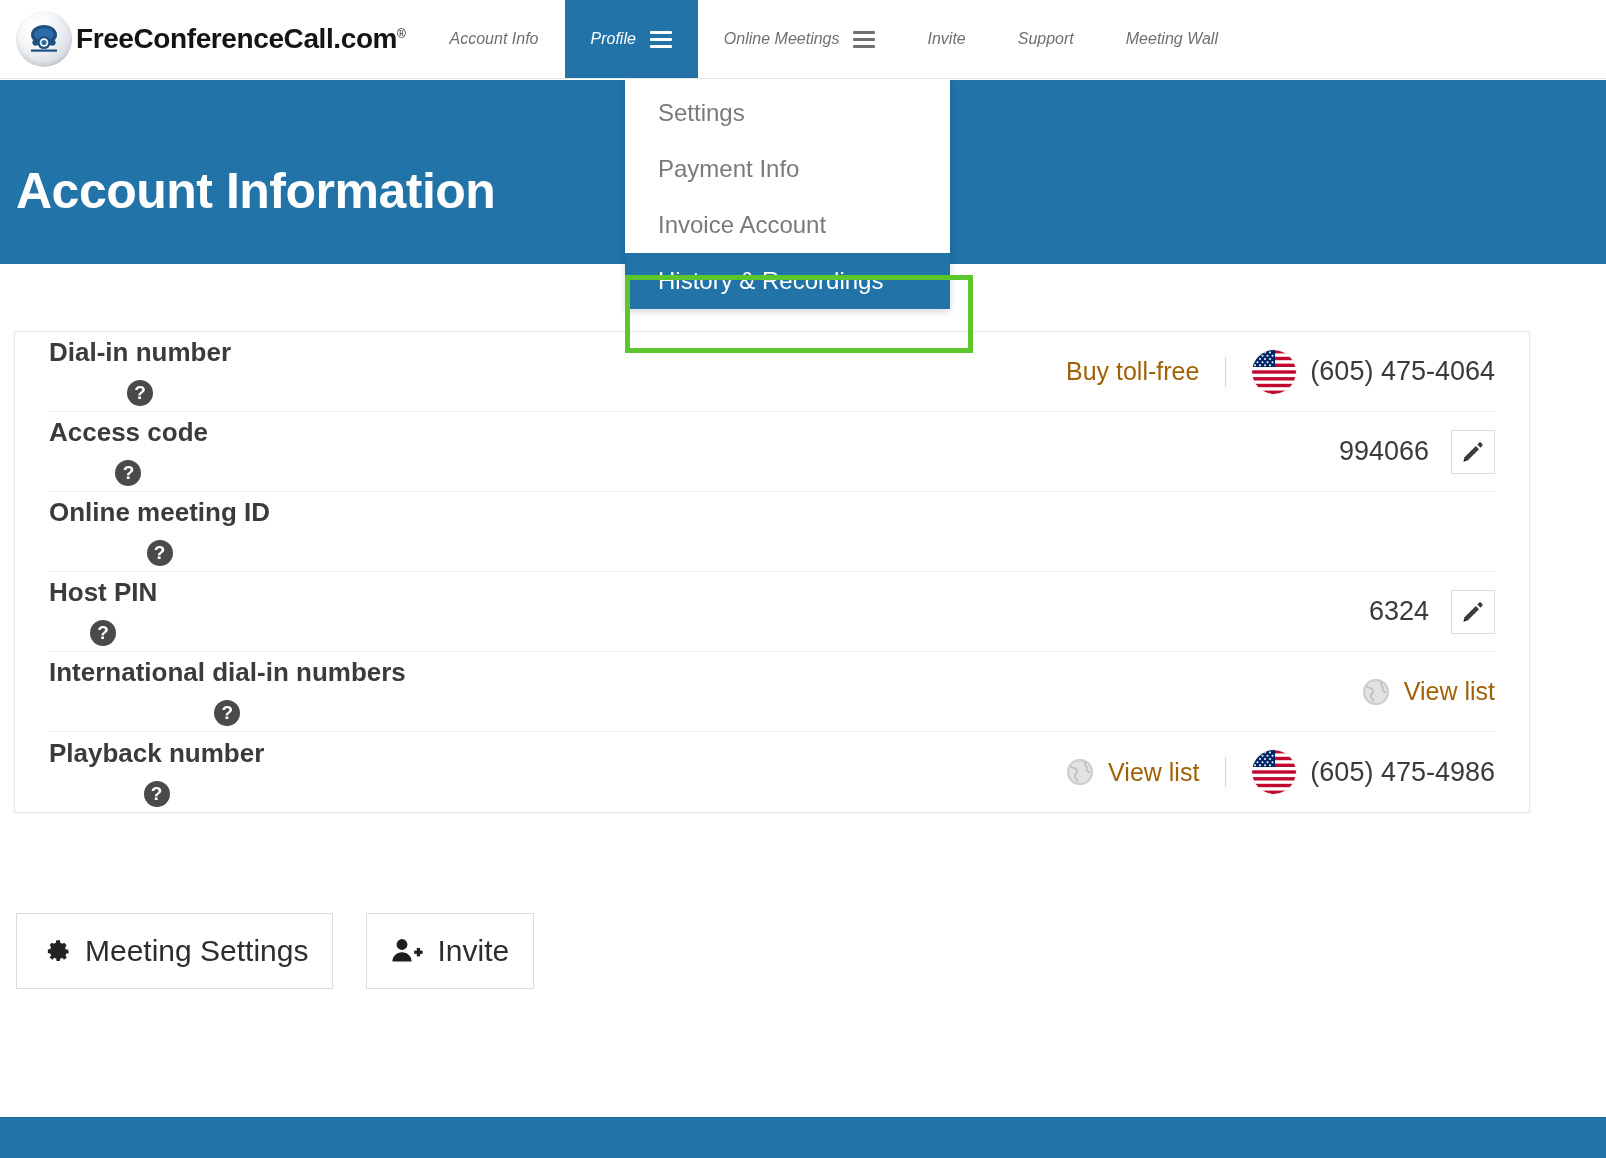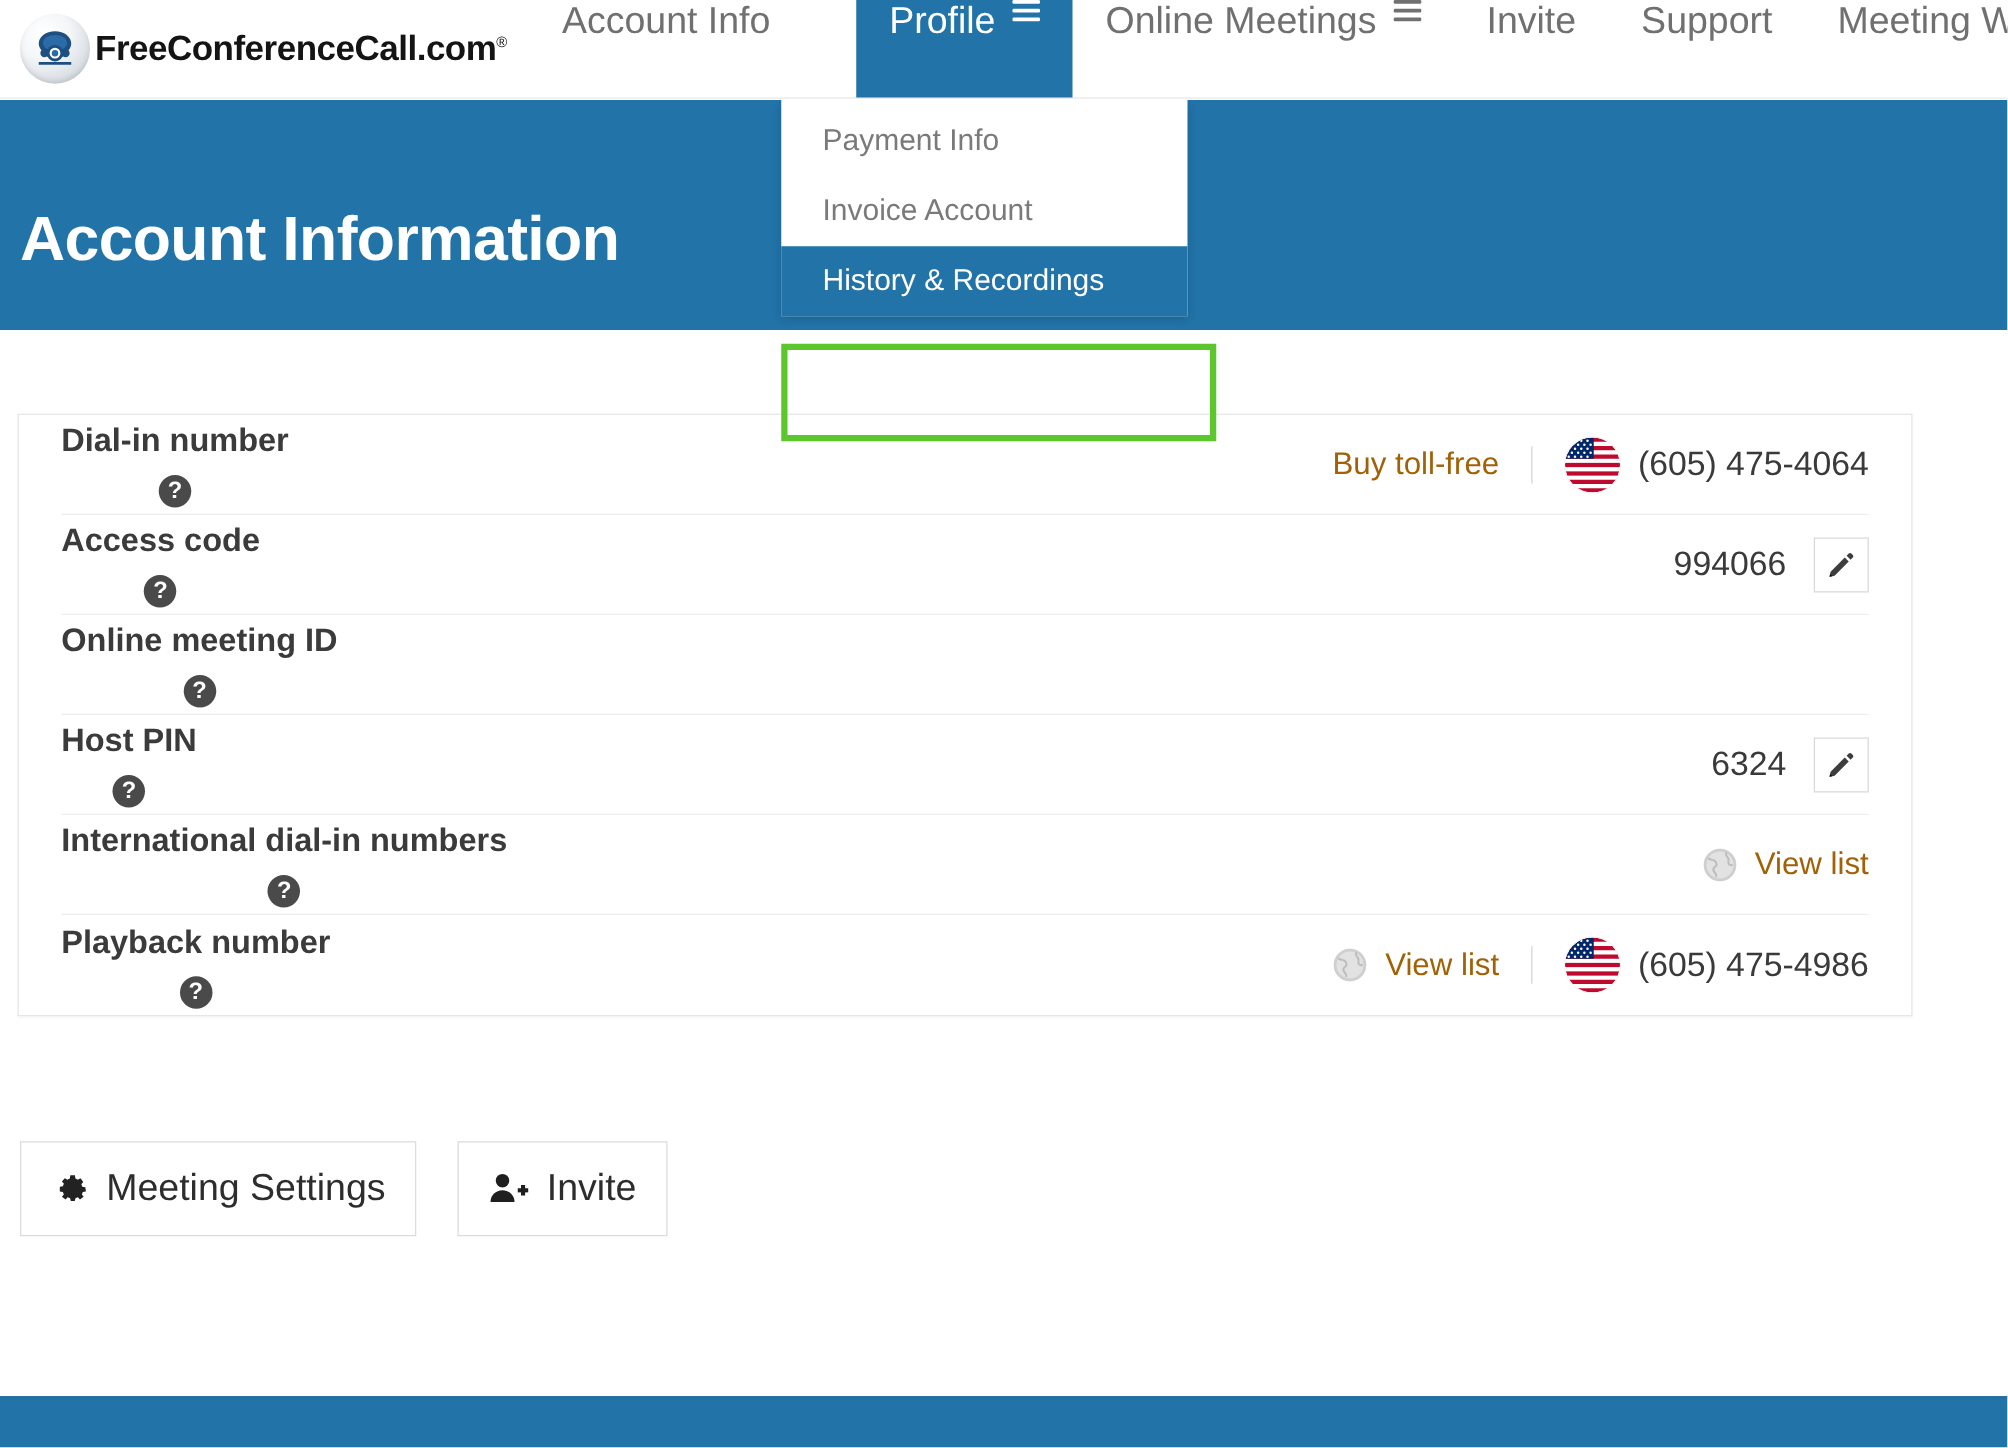--- a/index.html
+++ b/index.html
@@ -68,34 +68,35 @@
   .brand-name .reg {
     font-size: 12px;
     vertical-align: super;
     font-weight: normal;
   }
 
   .navitems { display: flex; align-items: stretch; }
 
   .navitem {
     display: flex;
+    align-items: center;
     gap: 14px;
     padding: 0 26px;
-    font-size: 30px;
+    font-size: 16px;
     color: #707070;
     white-space: nowrap;
     cursor: pointer;
     background: transparent;
     border: none;
     font-family: inherit;
+    font-style: italic;
   }
   .navitem.active {
     background: #2273a8;
     color: #ffffff;
-    margin-left: 43px;
   }
 
   .burger {
     display: inline-flex;
     flex-direction: column;
     justify-content: space-between;
     width: 22px;
     height: 17px;
   }
   .burger i { display: block; height: 3px; background: currentColor; border-radius: 1px; }
@@ -348,20 +349,23 @@
       </div>
 
       <div class="navitem">
         <span>Meeting Wall</span>
       </div>
 
     </div>
   </div>
 
   <div class="dropdown">
+    <div class="ddrow">
+      <span>Settings</span>
+    </div>
     <div class="ddrow">
       <span>Payment Info</span>
     </div>
     <div class="ddrow">
       <span>Invoice Account</span>
     </div>
     <div class="ddrow selected">
       <span>History &amp; Recordings</span>
     </div>
     <div class="dd-highlight"></div>

